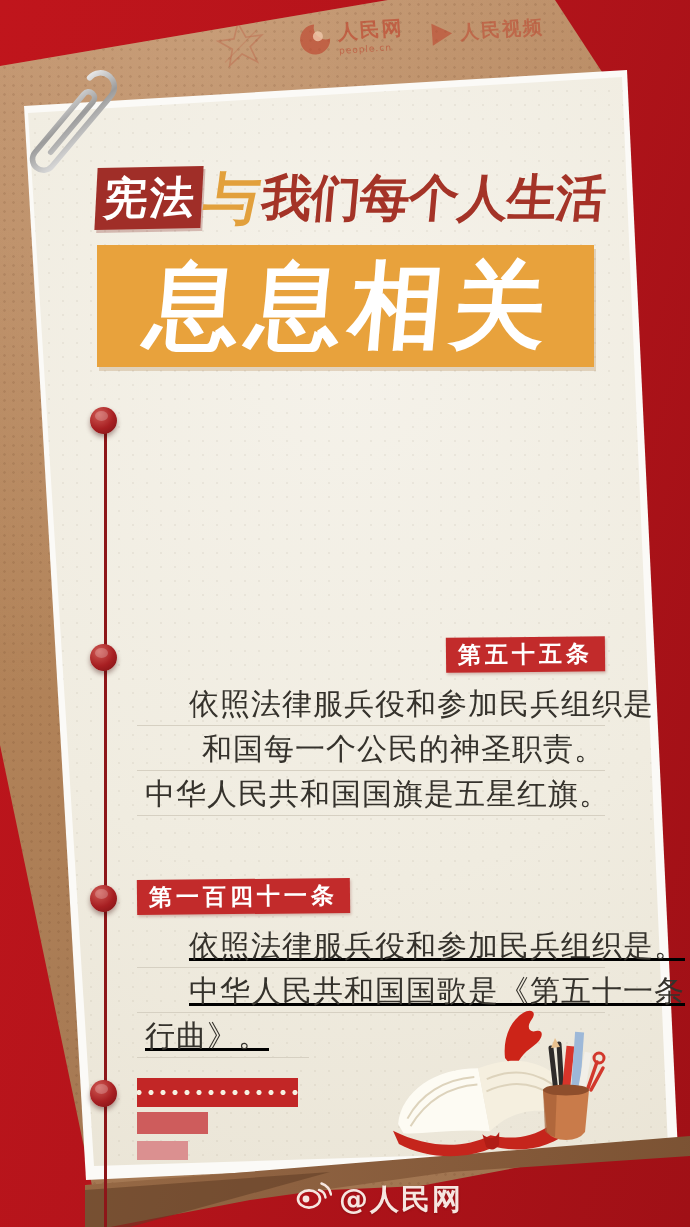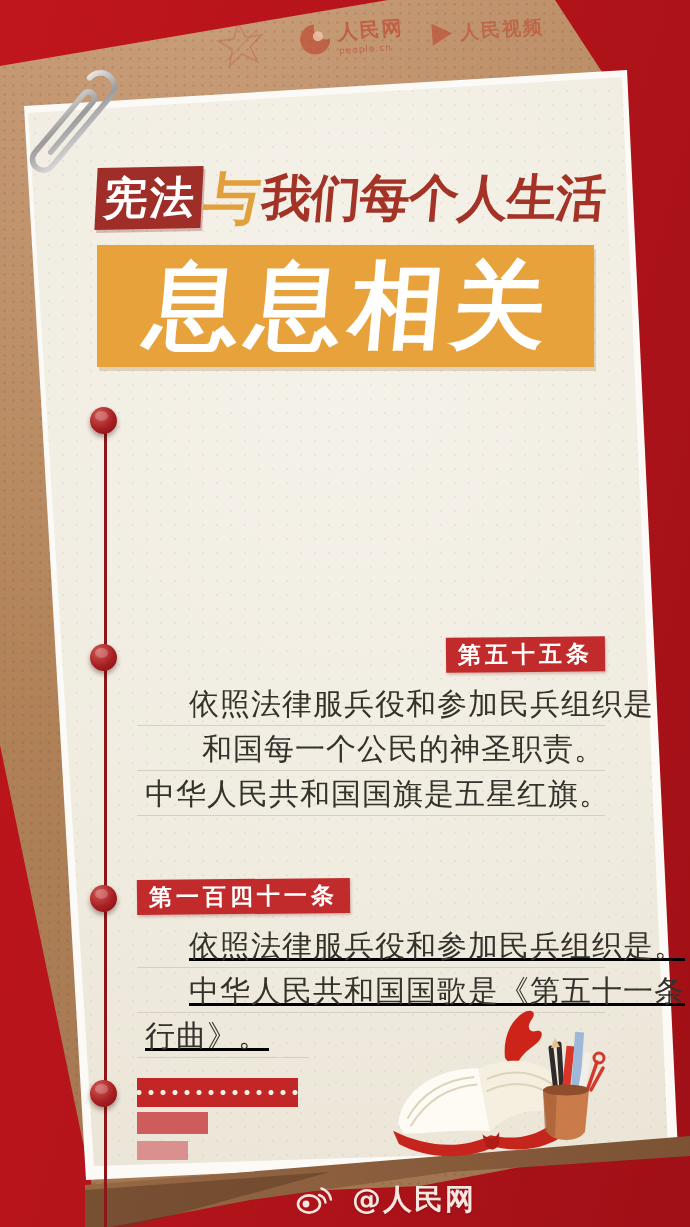--- a/index.html
+++ b/index.html
@@ -119,21 +119,21 @@
     background-image:radial-gradient(circle,#f6efe0 2.2px,transparent 2.9px);
     background-size:12px 29px; background-position:8px center; background-repeat:repeat-x;
   }
   .bar1 { position:absolute; left:137px; top:1112px; width:71px; height:22px; background:#ce5c5c; }
   .bar2 { position:absolute; left:137px; top:1141px; width:51px; height:19px; background:#db9090; }
 
   .illus { position:absolute; left:383px; top:1000px; }
 
   
   .weibo {
-    position:absolute; left:296px; top:1180px; display:flex; align-items:center; gap:20px;
+    position:absolute; left:296px; top:1180px; display:flex; gap:7px;
     color:#f6e6e0; font-size:29px; letter-spacing:2px; font-weight:bold;
     text-shadow:0 1px 2px rgba(90,10,8,.4);
   }
 </style>
 </head>
 <body>
 
 <div class="stage">
 
   <div class="kraft">

